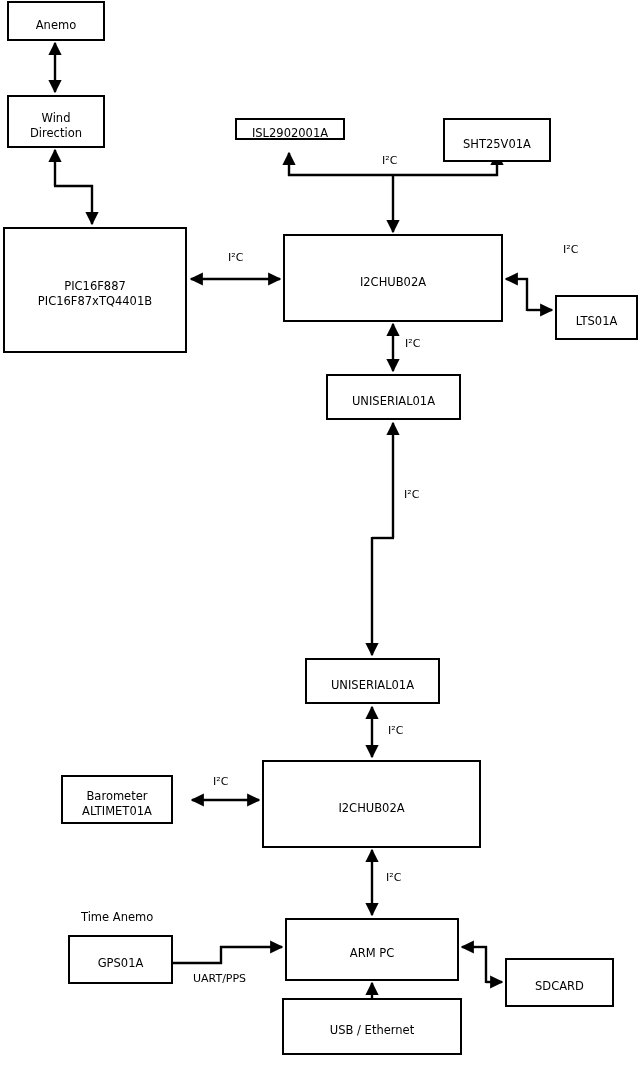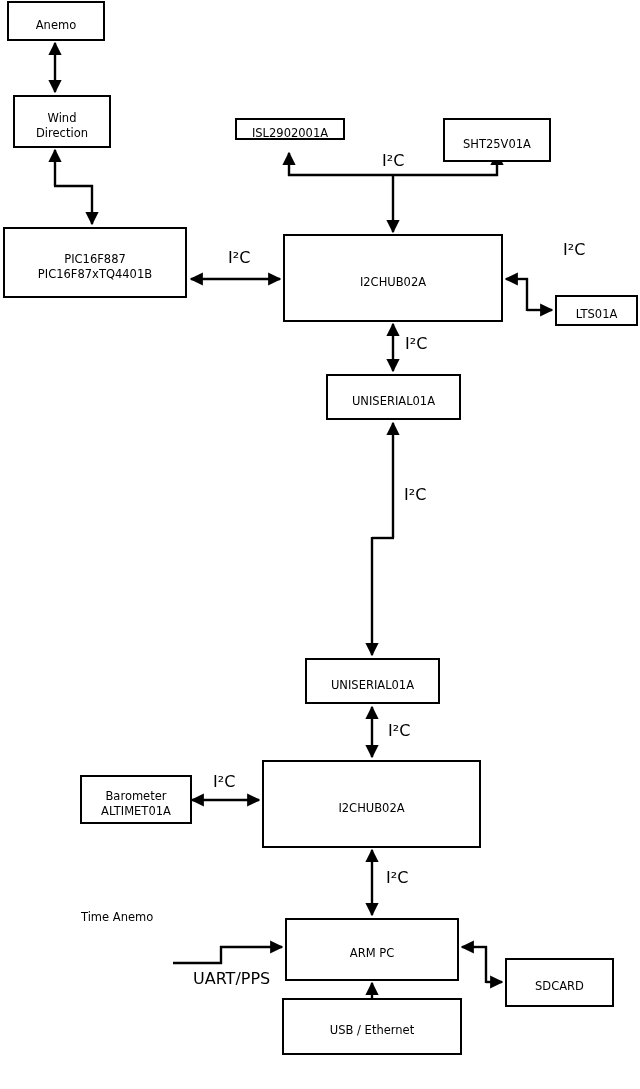--- a/index.html
+++ b/index.html
@@ -40,21 +40,21 @@
     padding: 2px 4px;
     z-index: 3;
   }
   .node-label {
     white-space: pre-line;
     display: block;
     margin-top: 8px;
   }
   .edge-label {
     position: absolute;
-    font-size: 16px;
+    font-size: 11px;
     line-height: 13px;
     color: #000000;
     white-space: nowrap;
     z-index: 4;
     background: transparent;
   }
   .free-label {
     position: absolute;
     font-size: 11.5px;
     line-height: 14px;
@@ -138,63 +138,66 @@
 
     <g>
       <line x1="372" y1="983" x2="372" y2="1028" stroke="#000000" stroke-width="2.4" marker-start="url(#arrow)" marker-end="url(#arrow)"></line>
     </g>
   </svg>
 
   <div class="node" style="left:7px; top:1px; width:98px; height:40px;">
     <span class="node-label">Anemo</span>
   </div>
 
-  <div class="node" style="left:13px; top:95px; width:98px; height:53px;">
+  <div class="node" style="left:7px; top:95px; width:98px; height:53px;">
     <span class="node-label">Wind
 Direction</span>
   </div>
 
-  <div class="node" style="left:3px; top:227px; width:184px; height:71px;">
+  <div class="node" style="left:3px; top:227px; width:184px; height:126px;">
     <span class="node-label">PIC16F887
 PIC16F87xTQ4401B</span>
   </div>
 
   <div class="node" style="left:235px; top:118px; width:110px; height:22px;">
     <span class="node-label">ISL2902001A</span>
   </div>
 
   <div class="node" style="left:443px; top:118px; width:108px; height:44px;">
     <span class="node-label">SHT25V01A</span>
   </div>
 
   <div class="node" style="left:283px; top:234px; width:220px; height:88px;">
     <span class="node-label">I2CHUB02A</span>
   </div>
 
-  <div class="node" style="left:555px; top:295px; width:83px; height:31px;">
+  <div class="node" style="left:555px; top:295px; width:83px; height:45px;">
     <span class="node-label">LTS01A</span>
   </div>
 
   <div class="node" style="left:326px; top:374px; width:135px; height:46px;">
     <span class="node-label">UNISERIAL01A</span>
   </div>
 
   <div class="node" style="left:305px; top:658px; width:135px; height:46px;">
     <span class="node-label">UNISERIAL01A</span>
   </div>
 
   <div class="node" style="left:262px; top:760px; width:219px; height:88px;">
     <span class="node-label">I2CHUB02A</span>
   </div>
 
-  <div class="node" style="left:80px; top:775px; width:112px; height:49px;">
+  <div class="node" style="left:61px; top:775px; width:112px; height:49px;">
     <span class="node-label">Barometer
 ALTIMET01A</span>
   </div>
 
+  <div class="node" style="left:68px; top:935px; width:105px; height:49px;">
+    <span class="node-label">GPS01A</span>
+  </div>
 
   <div class="node" style="left:285px; top:918px; width:174px; height:63px;">
     <span class="node-label">ARM PC</span>
   </div>
 
   <div class="node" style="left:505px; top:958px; width:109px; height:49px;">
     <span class="node-label">SDCARD</span>
   </div>
 
   <div class="node" style="left:282px; top:998px; width:180px; height:57px;">

